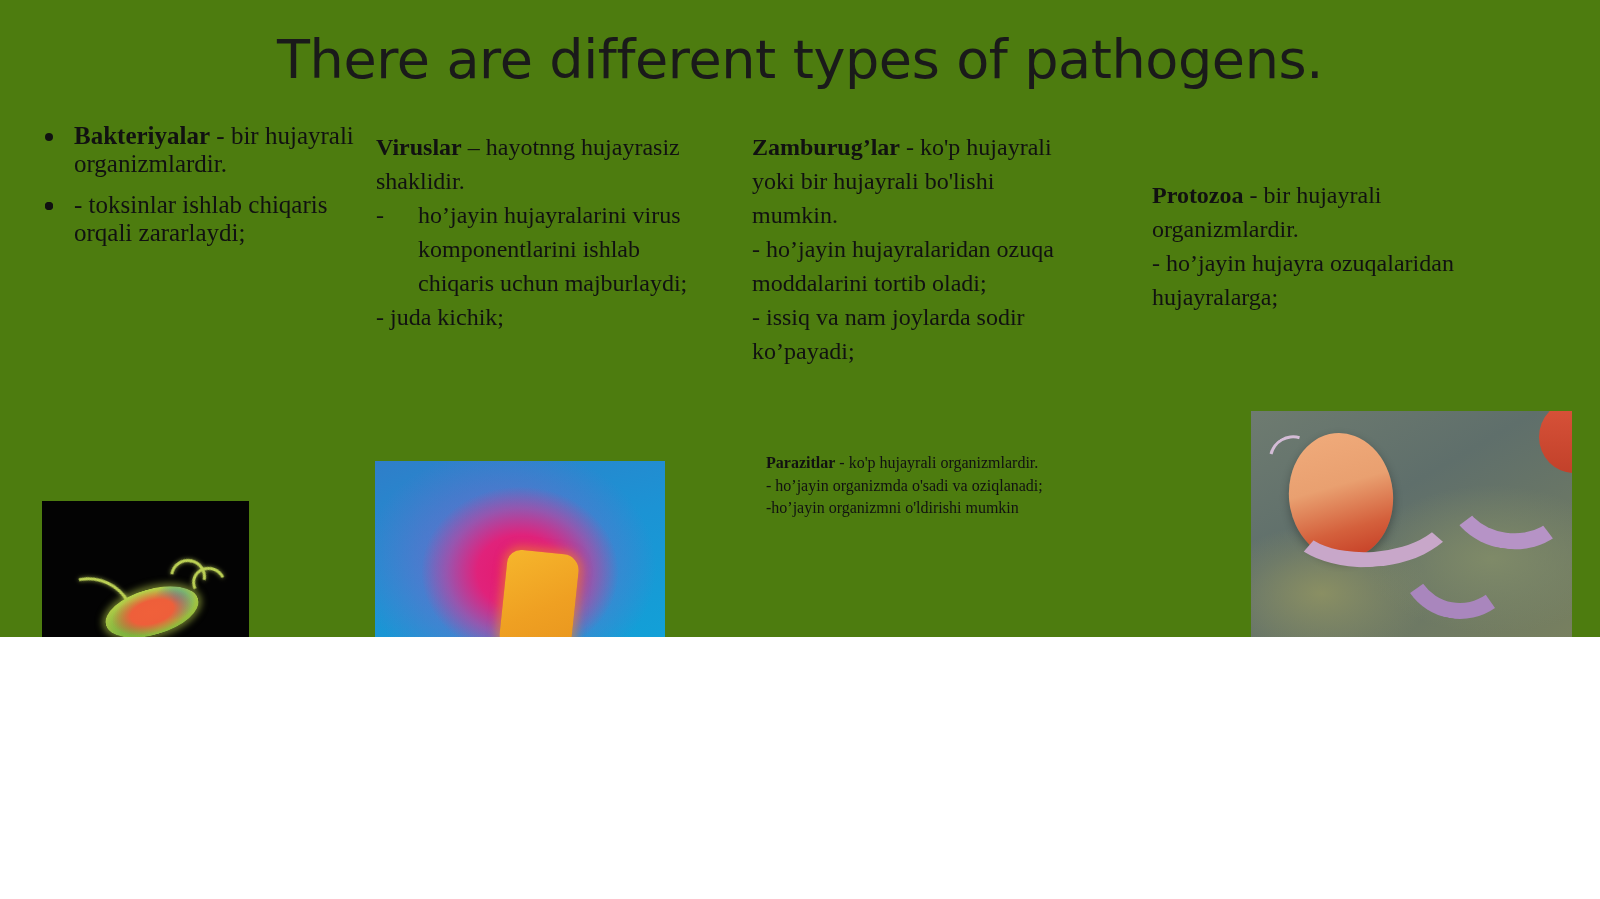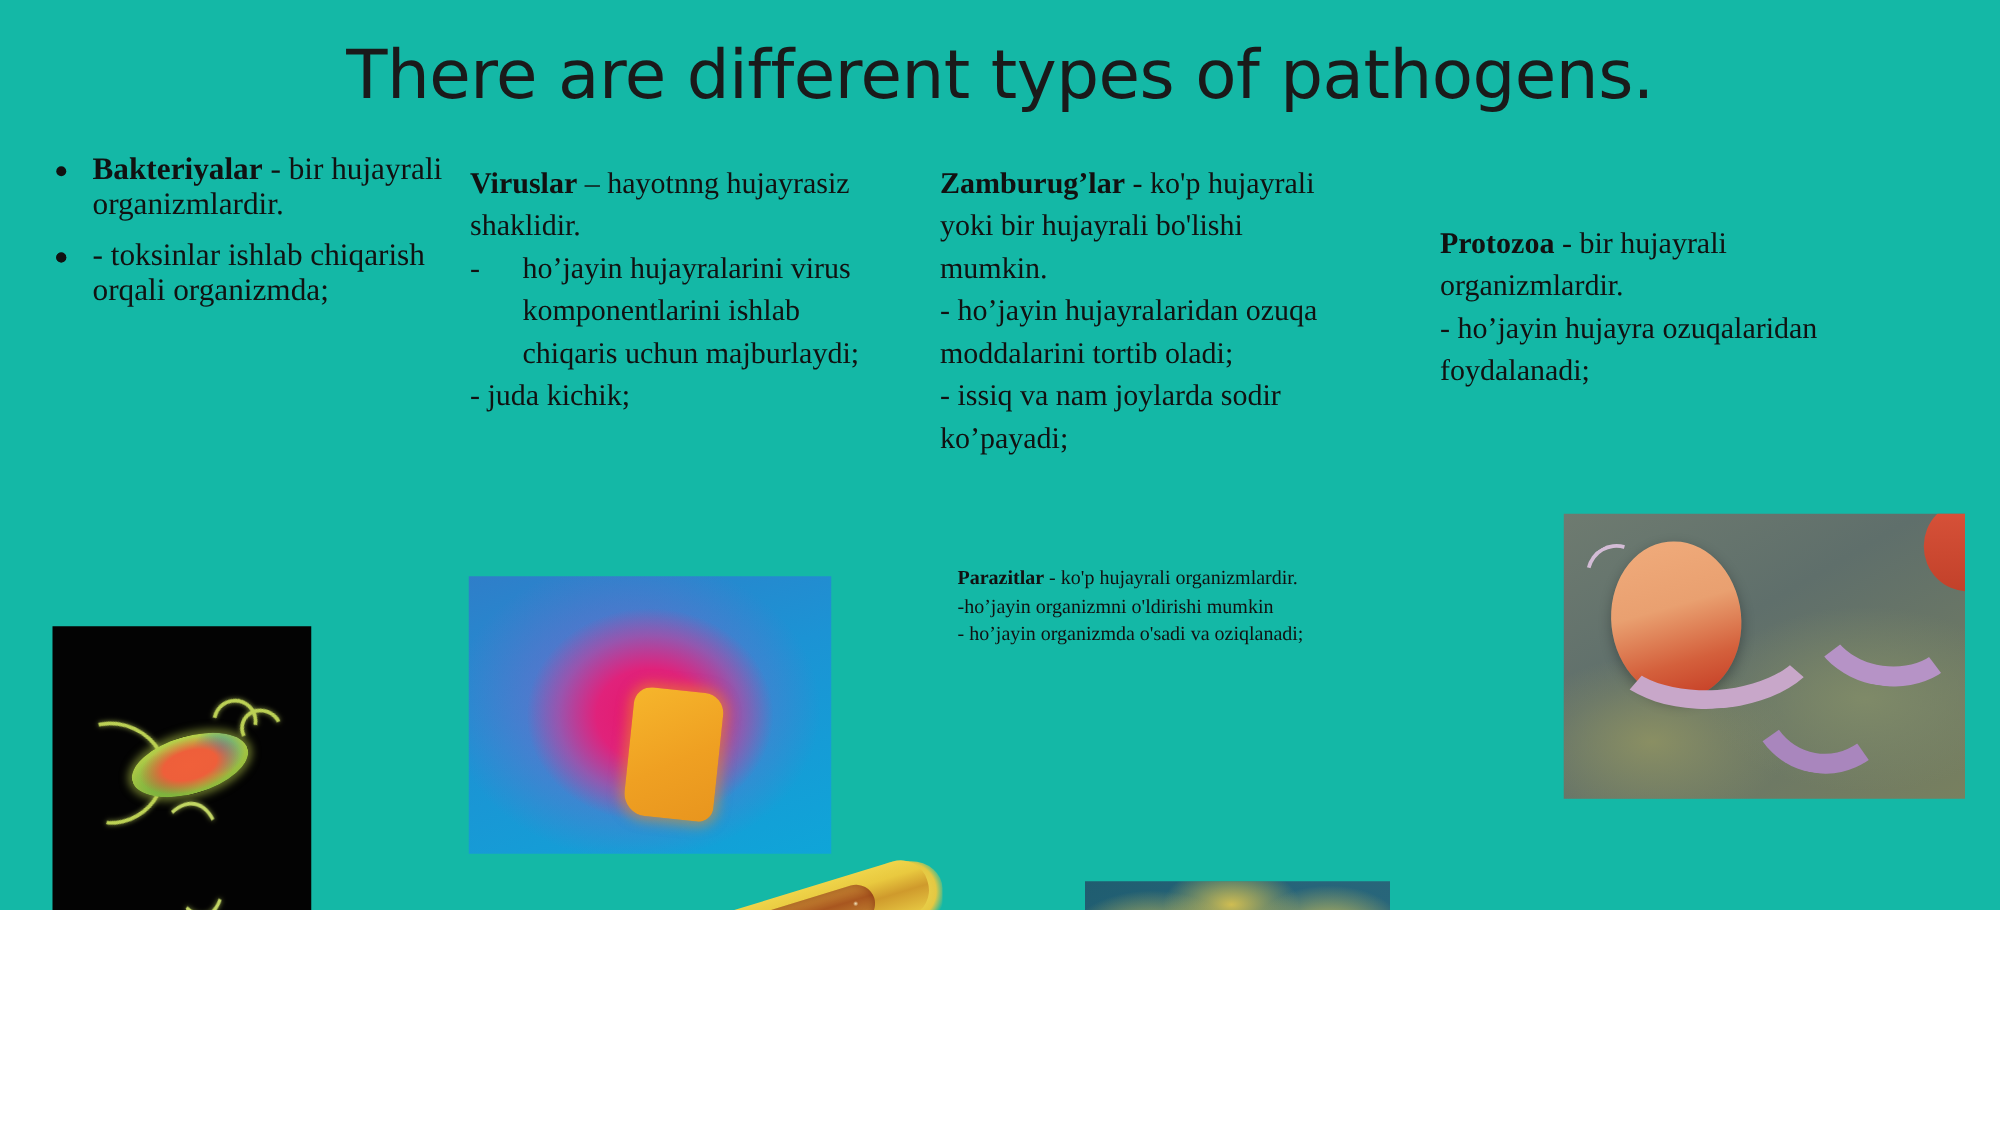--- a/index.html
+++ b/index.html
@@ -6,22 +6,22 @@
     margin: 0;
     padding: 0;
     background: #ffffff;
   }
   body {
     font-family: "Liberation Sans", sans-serif;
   }
   #slide {
     position: relative;
     width: 1600px;
-    height: 728px;
-    background: #14b8a6;
+    height: 637px;
+    background: #4d7c0f;
     overflow: hidden;
   }
 
   
   #slide-title {
     position: absolute;
     left: 0px;
     top: 28px;
     width: 1600px;
     text-align: center;
@@ -368,21 +368,21 @@
       <span class="dot"></span>
       <p><b class="term">Bakteriyalar</b><span> - bir hujayrali organizmlardir.</span></p>
     </div>
 
     <div class="bullet-item">
       <span class="dot"></span>
     </div>
 
     <div class="bullet-item">
       <span class="dot"></span>
-      <p>- toksinlar ishlab chiqarish orqali organizmda;</p>
+      <p>- toksinlar ishlab chiqaris orqali zararlaydi;</p>
     </div>
   </div>
 
   <div class="col" id="col-fungi">
     <p><b class="term">Zamburug’lar</b><span> - ko'p hujayrali yoki bir hujayrali bo'lishi mumkin.</span></p>
     <p>- ho’jayin hujayralaridan ozuqa moddalarini tortib oladi;</p>
     <p>- issiq va nam joylarda sodir ko’payadi;</p>
   </div>
 
   <div class="col" id="col-virus">
@@ -391,27 +391,27 @@
     <div class="dash-item">
       <span class="dash">-</span>
       <span>ho’jayin hujayralarini virus komponentlarini ishlab chiqaris uchun majburlaydi;</span>
     </div>
 
     <p>- juda kichik;</p>
   </div>
 
   <div class="col" id="col-parasite">
     <p><b class="term">Parazitlar</b><span> - ko'p hujayrali organizmlardir.</span></p>
+    <p>- ho’jayin organizmda o'sadi va oziqlanadi;</p>
     <p>-ho’jayin organizmni o'ldirishi mumkin</p>
-    <p>- ho’jayin organizmda o'sadi va oziqlanadi;</p>
   </div>
 
   <div class="col" id="col-protozoa">
     <p><b class="term">Protozoa</b><span> - bir hujayrali organizmlardir.</span></p>
-    <p>- ho’jayin hujayra ozuqalaridan foydalanadi;</p>
+    <p>- ho’jayin hujayra ozuqalaridan hujayralarga;</p>
   </div>
 
   <div class="photo" id="img-bacteria">
     <span class="fl fl1"></span>
     <span class="fl fl2"></span>
     <span class="fl fl3"></span>
     <span class="fl fl4"></span>
     <span class="fl fl5"></span>
     <span class="fl fl6"></span>
     <span class="bac-body"></span>

